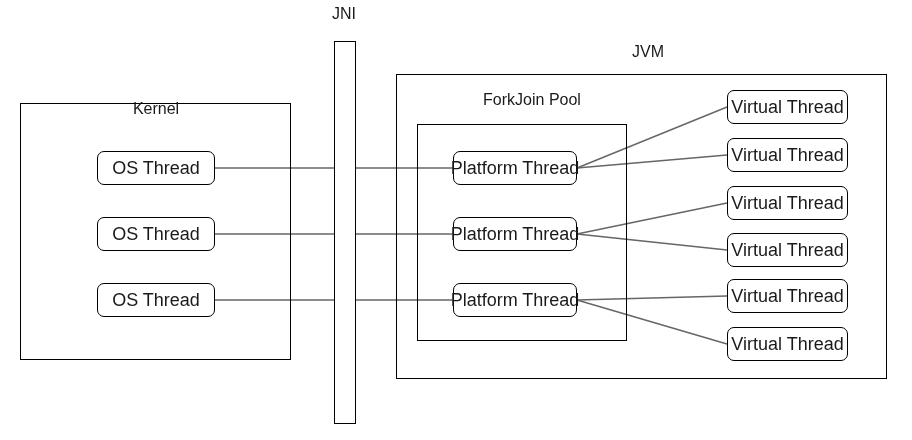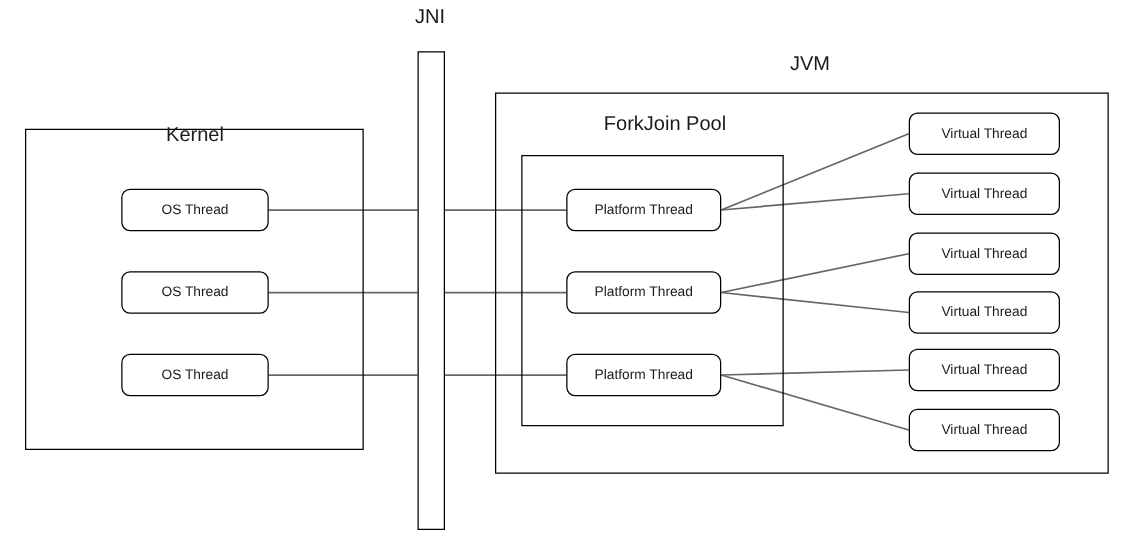--- a/index.html
+++ b/index.html
@@ -41,21 +41,21 @@
   }
   .node {
     position: absolute;
     border: 1px solid #000000;
     border-radius: 7px;
     background: #ffffff;
     box-sizing: border-box;
     display: flex;
     align-items: center;
     justify-content: center;
-    font-size: 11px;
+    font-size: 18px;
     color: #1a1a1a;
     white-space: nowrap;
     z-index: 2;
   }
   .jni-bar {
     position: absolute;
     border: 1px solid #000000;
     background: #ffffff;
     box-sizing: border-box;
     z-index: 3;

